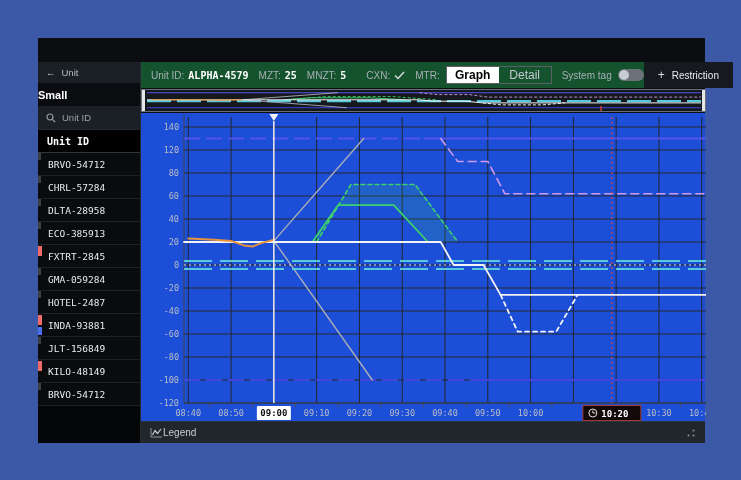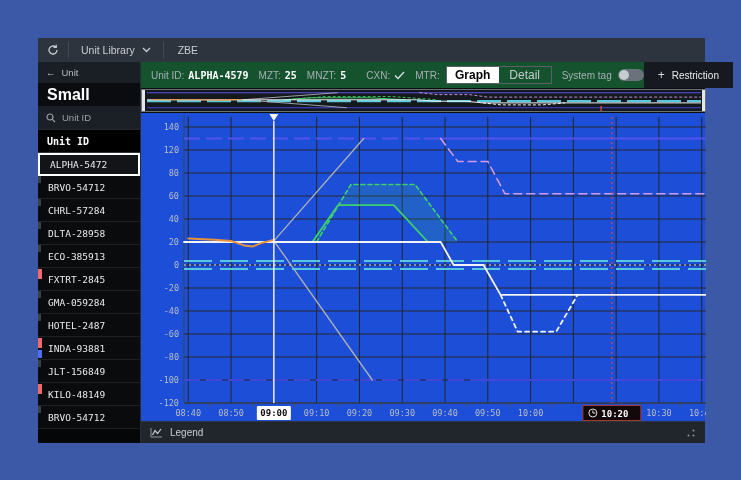--- a/index.html
+++ b/index.html
@@ -11,22 +11,22 @@
   .tb-btn{width:30px;display:flex;align-items:center;justify-content:center;background:none;border:none;cursor:pointer;}
   .tb-sep{width:1px;background:#454c57;margin:4px 0;}
   .tb-lib{display:flex;align-items:center;gap:7px;padding:0 12px;background:none;border:none;color:#c9cdd3;font-size:10.5px;cursor:pointer;}
   .tb-tab{display:flex;align-items:center;padding:0 14px;color:#c9cdd3;}
   
   .body-row{position:absolute;top:24px;left:0;right:0;bottom:0;display:flex;}
   
   .sidebar{width:102px;background:#050608;display:flex;flex-direction:column;flex:none;}
   .back-row{height:21px;background:#1a1e25;display:flex;align-items:center;gap:6px;padding-left:8px;
             color:#b9bec5;font-size:9.5px;cursor:pointer;}
-  .group-row{height:23px;background:#0a0c0f;display:flex;align-items:center;padding-left:9px;
-             color:#fff;font-size:16px;font-weight:bold;}
+  .group-row{height:23px;background:#0a0c0f;display:flex;align-items:center;
+             color:#fff;font-size:11px;font-weight:bold;}
   .search-row{height:23px;background:#1b2026;display:flex;align-items:center;gap:6px;padding-left:8px;
               color:#9ba1a8;font-size:9.5px;cursor:text;border-bottom:1px solid #23282e;}
   .list-header{height:22px;background:#000;display:flex;align-items:center;padding-left:9px;color:#fff;
                font-size:10px;font-weight:bold;border-bottom:1px solid #30353c;font-family:"DejaVu Sans Mono",monospace;}
   .unit-list{flex:1;overflow:hidden;}
   .unit-item{position:relative;height:23px;background:#0a0b0d;border-bottom:1px solid #1d2025;
              display:flex;align-items:center;padding-left:10px;color:#e8eaec;font-size:9.5px;
              font-family:"DejaVu Sans Mono",monospace;cursor:pointer;box-sizing:border-box;}
   .unit-item.selected{border:2px solid #fff;background:#121417;}
   .unit-item .notch{position:absolute;left:0;top:0;width:3px;height:7px;background:#3a4046;}
@@ -45,65 +45,45 @@
   .seg-btn.active{background:#fff;color:#000;font-weight:bold;}
   .toggle{width:26px;height:12px;border-radius:7px;background:#6b727b;margin-left:6px;position:relative;cursor:pointer;flex:none;}
   .toggle .knob{position:absolute;left:1px;top:1px;width:10px;height:10px;border-radius:50%;background:#c7ccd2;}
   .restriction{margin-left:auto;align-self:stretch;display:flex;align-items:center;gap:7px;background:#161a20;
                border:none;color:#e8eaec;font-size:10px;padding:0 14px;cursor:pointer;}
   .restriction .plus{font-size:12px;color:#d6d9dd;}
   .minimap-row{height:24px;flex:none;padding:1px 0 0 0;background:#0b0d10;}
   .chart-wrap{flex:1;min-height:0;background:#1d4ed8;}
   .chart-wrap svg,.minimap-row svg{display:block;}
   .legend-bar{height:21px;flex:none;background:#21262d;border-top:1px solid #2d333b;display:flex;
-              align-items:center;gap:7px;padding:0 9px;color:#c9cdd3;font-size:10px;}
+              align-items:center;padding:0 9px;color:#c9cdd3;font-size:10px;}
   .legend-bar .grip{margin-left:auto;}
 </style>
 </head>
 <body>
 
 <div class="window">
 
-  <div class="topbar">
-    <button class="tb-btn">
-      <svg width="12" height="12" viewBox="0 0 12 12">
-        <path d="M10 6a4 4 0 1 1-1.2-2.85" stroke="#c9cdd3" stroke-width="1.3" fill="none"></path>
-        <path d="M9.2 0.8 9.2 3.4 6.6 3.4" stroke="#c9cdd3" stroke-width="1.3" fill="none"></path>
-      </svg>
-    </button>
-    <div class="tb-sep"></div>
-    <button class="tb-lib">
-      <span>Unit Library</span>
-      <svg width="9" height="6" viewBox="0 0 9 6">
-        <path d="M1 1 4.5 4.5 8 1" stroke="#c9cdd3" stroke-width="1.3" fill="none"></path>
-      </svg>
-    </button>
-    <div class="tb-sep"></div>
-    <div class="tb-tab">ZBE</div>
-  </div>
 
   <div class="body-row">
     <aside class="sidebar">
       <div class="back-row">
         <span>←</span>
         <span>Unit</span>
       </div>
       <div class="group-row">Small</div>
       <div class="search-row">
         <svg width="10" height="10" viewBox="0 0 10 10">
           <circle cx="4" cy="4" r="3" stroke="#9ba1a8" fill="none" stroke-width="1.2"></circle>
           <path d="M6.4 6.4 9 9" stroke="#9ba1a8" stroke-width="1.2"></path>
         </svg>
         <span class="ph">Unit ID</span>
       </div>
       <div class="list-header">Unit ID</div>
       <div class="unit-list">
-          <div class="unit-item selected">
-            <span>ALPHA-5472</span>
-          </div>
           <div class="unit-item">
             <i class="notch"></i>
             <span>BRVO-54712</span>
           </div>
           <div class="unit-item">
             <i class="notch"></i>
             <span>CHRL-57284</span>
           </div>
           <div class="unit-item">
             <i class="notch"></i>

